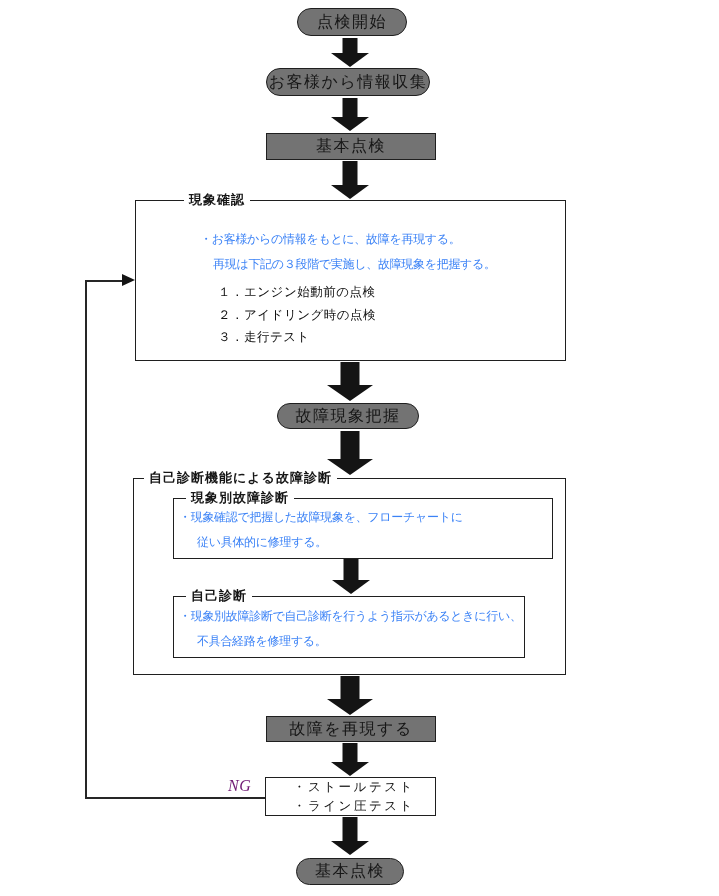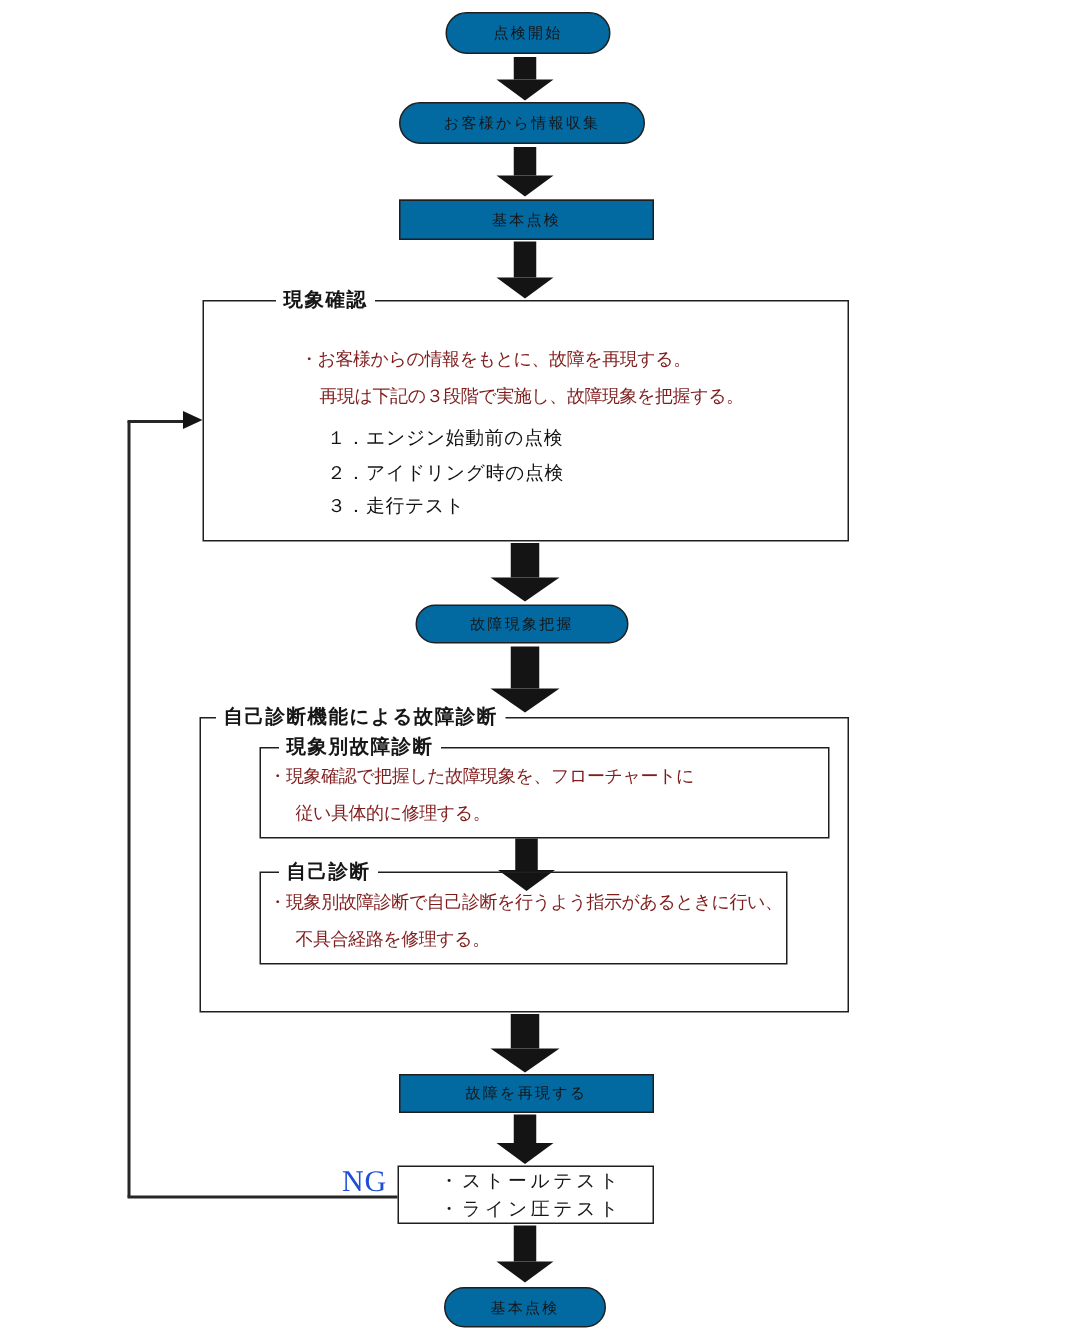--- a/index.html
+++ b/index.html
@@ -3,40 +3,40 @@
 <meta charset="utf-8">
 <style>
   html,body { margin:0; padding:0; background:#ffffff; }
   .page {
     position:relative; width:719px; height:896px; background:#ffffff;
     font-family:"Liberation Serif","DejaVu Serif",serif; color:#161616;
     overflow:hidden;
   }
   
   .node {
-    position:absolute; box-sizing:border-box; background:#0369a1;
+    position:absolute; box-sizing:border-box; background:#737373;
     border:1.5px solid #1f1f1f;
     display:flex; align-items:center; justify-content:center;
-    font-size:10px; letter-spacing:1.5px; white-space:nowrap;
+    font-size:16px; letter-spacing:1.5px; white-space:nowrap;
   }
   .oval { border-radius:999px; }
   
   .groupbox {
     position:absolute; box-sizing:border-box;
     border:1.5px solid #1f1f1f; background:transparent;
   }
   .grouplabel {
     position:absolute; top:-9px; background:#ffffff; padding:0 5px;
     font-family:"Liberation Sans","DejaVu Sans",sans-serif;
     font-weight:bold; font-size:13px; letter-spacing:1px; line-height:16px;
     white-space:nowrap; color:#161616;
   }
   .bodytext {
     position:absolute; font-size:12px; letter-spacing:-0.3px;
-    white-space:nowrap; color:#7f1d1d; line-height:15px;
+    white-space:nowrap; color:#3b82f6; line-height:15px;
   }
   .steptext {
     position:absolute; font-family:"Liberation Sans","DejaVu Sans",sans-serif;
     font-weight:normal; font-size:12.5px; letter-spacing:0.5px;
     white-space:nowrap; color:#111; line-height:15px;
   }
   
   .arrow { position:absolute; width:38px; }
   .arrow .shaft {
     position:absolute; top:0; left:50%; transform:translateX(-50%);
@@ -57,22 +57,23 @@
   .vline,.hline { position:absolute; background:#262626; }
   .vline { width:1.5px; }
   .hline { height:1.5px; }
   .rarrowhead {
     position:absolute; width:0; height:0;
     border-top:6.5px solid transparent; border-bottom:6.5px solid transparent;
     border-left:13px solid #141414;
   }
   
   .edge-label {
-    position:absolute; font-size:20px; letter-spacing:0.5px; color:#1d4ed8;
+    position:absolute; font-size:16px; letter-spacing:0.5px; color:#701a75;
     white-space:nowrap;
+    font-style:italic;
   }
   .tests-box {
     position:absolute; box-sizing:border-box; background:#fff;
     border:1.5px solid #1f1f1f;
     display:flex; flex-direction:column; justify-content:center;
     padding-left:27px; gap:1px;
   }
   .tests-box .testline {
     font-size:12.5px; letter-spacing:2.5px; white-space:nowrap; line-height:18px;
   }
@@ -131,21 +132,21 @@
       <span class="grouplabel" style="left:12px">現象別故障診断</span>
       <div class="bodytext" style="left:5px;top:11px">・現象確認で把握した故障現象を、フローチャートに</div>
       <div class="bodytext" style="left:23px;top:36px">従い具体的に修理する。</div>
     </div>
 
     <div class="arrow" style="left:198px;top:80px;height:35px">
       <div class="shaft"></div>
       <div class="head"></div>
     </div>
 
-    <div class="groupbox" style="left:39px;top:102px;width:352px;height:62px">
+    <div class="groupbox" style="left:39px;top:117px;width:352px;height:62px">
       <span class="grouplabel" style="left:12px">自己診断</span>
       <div class="bodytext" style="left:5px;top:12px">・現象別故障診断で自己診断を行うよう指示があるときに行い、</div>
       <div class="bodytext" style="left:23px;top:37px">不具合経路を修理する。</div>
     </div>
   </div>
 
   <div class="arrow lg" style="left:327px;top:676px;height:39px">
     <div class="shaft"></div>
     <div class="head"></div>
   </div>

